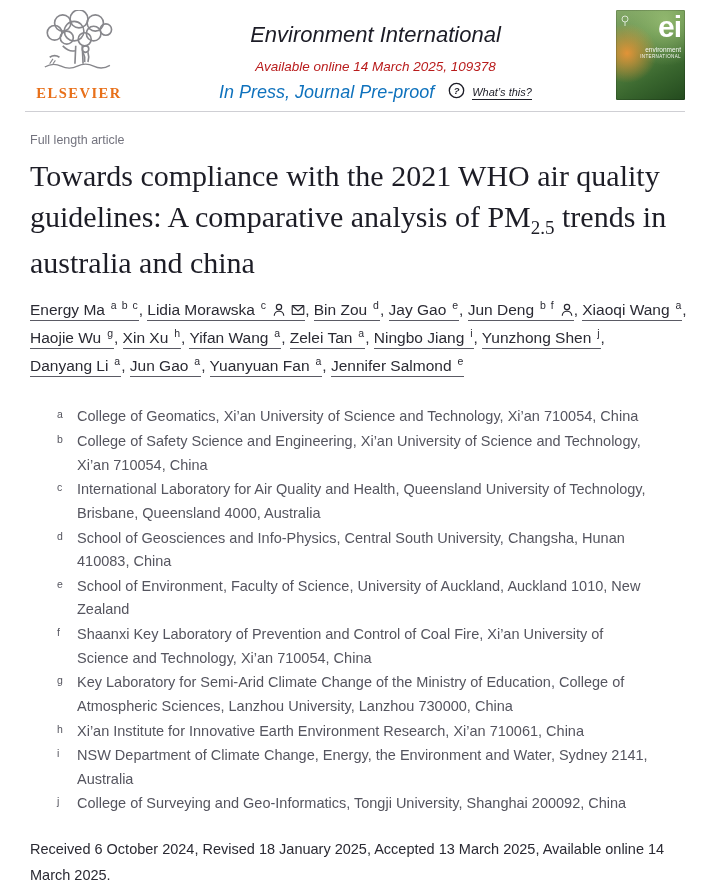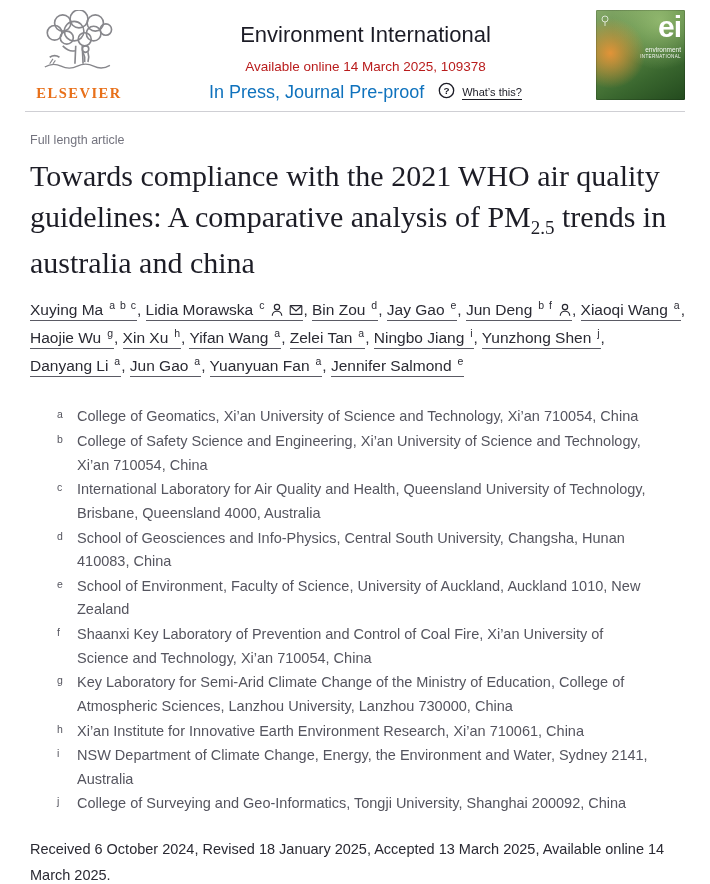--- a/index.html
+++ b/index.html
@@ -10,31 +10,31 @@
     font-family: "Liberation Sans", sans-serif;
   }
   
   .header { display: flex; align-items: flex-start; padding: 10px 25px 0 30px; }
   .logo-wrap { width: 105px; flex: none; cursor: pointer; }
   .logo-wrap svg { width: 86px; height: 70px; display: block; margin-left: 6px; }
   .elsevier-word {
     color: #e8701a; font-family: "Liberation Serif", serif; font-weight: 700;
     font-size: 14.5px; letter-spacing: 1.5px; margin-top: 5px; text-align: center; width: 98px;
   }
-  .head-center { flex: 1; text-align: center; padding-top: 12px; }
+  .head-center { flex: 1; text-align: center; padding-top: 12px; font-style: italic; }
   .journal-name { font-size: 22px; color: #1c1c26; text-decoration: none; display: inline-block; cursor: pointer; }
   .avail { font-size: 13.5px; margin-top: 11px; color: #b91c1c; }
   .press-row { margin-top: 8px; display: flex; justify-content: center; align-items: center; gap: 14px; }
   .inpress { color: #0f72bd; font-size: 18px; text-decoration: none; cursor: pointer; }
   .whats { display: inline-flex; align-items: center; gap: 7px; cursor: pointer; }
   .whats svg { width: 17px; height: 17px; }
   .whats-link { font-size: 11px; color: #1c1c26; border-bottom: 1.4px solid #1c1c26; padding-bottom: 1px; }
   
   .cover {
-    width: 89px; height: 90px; flex: none; position: relative; cursor: pointer;
+    width: 69px; height: 90px; flex: none; position: relative; cursor: pointer;
     border-radius: 1px; overflow: hidden; box-shadow: 0 0 0 1px rgba(0,0,0,.15) inset;
     background:
       radial-gradient(circle at 16% 48%, rgba(233,148,55,.95) 0%, rgba(233,148,55,0) 40%),
       radial-gradient(circle at 72% 12%, rgba(170,205,130,.65) 0%, rgba(170,205,130,0) 48%),
       linear-gradient(150deg, #86a96a 0%, #5d8a45 35%, #39662e 70%, #234a1e 100%);
   }
   .cover .ei {
     position: absolute; top: 0px; right: 4px; color: #fff;
     font-weight: 700; font-size: 30px; line-height: 1.1; letter-spacing: -1px;
   }
@@ -129,21 +129,21 @@
     </div>
   </div>
 
   <hr class="rule">
 
   <div class="main">
     <div class="article-type">Full length article</div>
 
     <h1 class="title"><span>Towards compliance with the 2021 WHO air quality guidelines: A comparative analysis of PM</span><sub>2.5</sub><span> trends in australia and china</span></h1>
 
-    <div class="authors"><a class="author"><span>Xuying Ma</span><sup> a b c</sup></a><span class="sep">, </span><a class="author"><span>Lidia Morawska</span><sup> c</sup><span class="a-icon"><svg viewBox="0 0 16 16" fill="none" stroke="#2a2a33" stroke-width="1.4">
+    <div class="authors"><a class="author"><span>Energy Ma</span><sup> a b c</sup></a><span class="sep">, </span><a class="author"><span>Lidia Morawska</span><sup> c</sup><span class="a-icon"><svg viewBox="0 0 16 16" fill="none" stroke="#2a2a33" stroke-width="1.4">
               <circle cx="8" cy="4.6" r="3"></circle>
               <path d="M2.6 14.6 a5.4 5.4 0 0 1 10.8 0"></path>
             </svg></span><span class="a-icon"><svg viewBox="0 0 16 16" fill="none" stroke="#2a2a33" stroke-width="1.3">
               <rect x="1.4" y="3" width="13.2" height="10" rx="0.5"></rect>
               <path d="M1.8 3.4 L8 9 L14.2 3.4"></path>
             </svg></span></a><span class="sep">, </span><a class="author"><span>Bin Zou</span><sup> d</sup></a><span class="sep">, </span><a class="author"><span>Jay Gao</span><sup> e</sup></a><span class="sep">, </span><a class="author"><span>Jun Deng</span><sup> b f</sup><span class="a-icon"><svg viewBox="0 0 16 16" fill="none" stroke="#2a2a33" stroke-width="1.4">
               <circle cx="8" cy="4.6" r="3"></circle>
               <path d="M2.6 14.6 a5.4 5.4 0 0 1 10.8 0"></path>
             </svg></span></a><span class="sep">, </span><a class="author"><span>Xiaoqi Wang</span><sup> a</sup></a><span class="sep">, </span><a class="author"><span>Haojie Wu</span><sup> g</sup></a><span class="sep">, </span><a class="author"><span>Xin Xu</span><sup> h</sup></a><span class="sep">, </span><a class="author"><span>Yifan Wang</span><sup> a</sup></a><span class="sep">, </span><a class="author"><span>Zelei Tan</span><sup> a</sup></a><span class="sep">, </span><a class="author"><span>Ningbo Jiang</span><sup> i</sup></a><span class="sep">, </span><a class="author"><span>Yunzhong Shen</span><sup> j</sup></a><span class="sep">, </span><a class="author"><span>Danyang Li</span><sup> a</sup></a><span class="sep">, </span><a class="author"><span>Jun Gao</span><sup> a</sup></a><span class="sep">, </span><a class="author"><span>Yuanyuan Fan</span><sup> a</sup></a><span class="sep">, </span><a class="author"><span>Jennifer Salmond</span><sup> e</sup></a></div>
 

